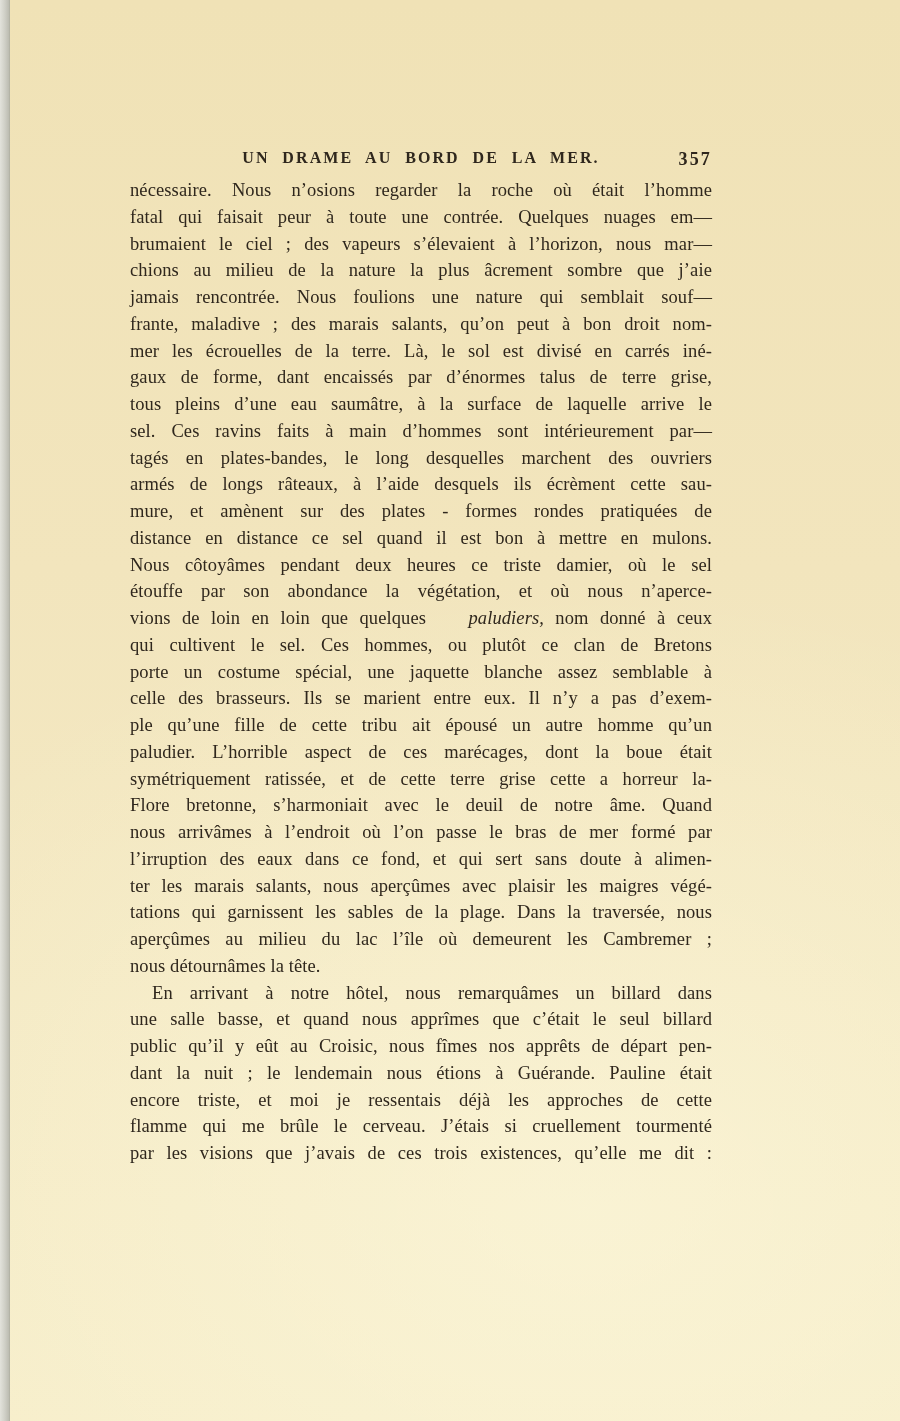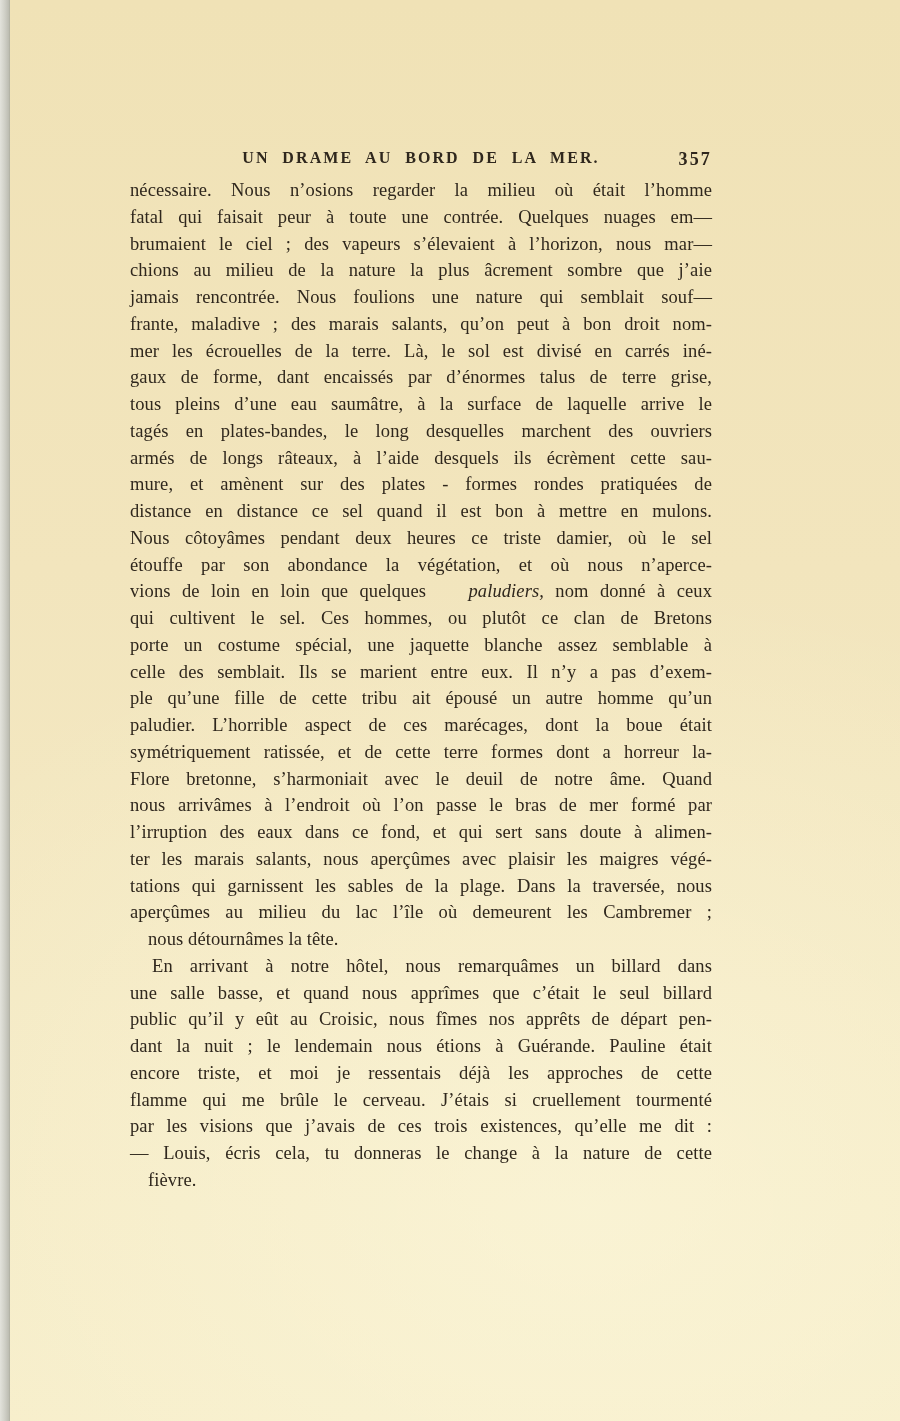--- a/index.html
+++ b/index.html
@@ -60,21 +60,20 @@
   }
   .paragraph { margin: 0; }
   .line {
     height: 26.75px;
     text-align: justify;
     text-align-last: justify;
     white-space: normal;
   }
   .line.flush-left {
     text-align-last: left;
-    margin-left: 18px;
   }
   .line.indented {
     text-indent: 22px;
   }
   .line em {
     font-style: italic;
     margin-left: 31px;
   }
 </style>
 </head>
@@ -82,56 +81,53 @@
 
 <div class="scan-edge-left"></div>
 
 <div class="running-header">
   <div class="running-title">UN DRAME AU BORD DE LA MER.</div>
   <div class="page-number">357</div>
 </div>
 
 <div class="text-block">
     <div class="paragraph">
-      <div class="line"><span>nécessaire. Nous n’osions regarder la milieu où était l’homme</span></div>
+      <div class="line"><span>nécessaire. Nous n’osions regarder la roche où était l’homme</span></div>
       <div class="line"><span>fatal qui faisait peur à toute une contrée. Quelques nuages em—</span></div>
       <div class="line"><span>brumaient le ciel ; des vapeurs s’élevaient à l’horizon, nous mar—</span></div>
       <div class="line"><span>chions au milieu de la nature la plus âcrement sombre que j’aie</span></div>
       <div class="line"><span>jamais rencontrée. Nous foulions une nature qui semblait souf—</span></div>
       <div class="line"><span>frante, maladive ; des marais salants, qu’on peut à bon droit nom-</span></div>
       <div class="line"><span>mer les écrouelles de la terre. Là, le sol est divisé en carrés iné-</span></div>
       <div class="line"><span>gaux de forme, dant encaissés par d’énormes talus de terre grise,</span></div>
       <div class="line"><span>tous pleins d’une eau saumâtre, à la surface de laquelle arrive le</span></div>
+      <div class="line"><span>sel. Ces ravins faits à main d’hommes sont intérieurement par—</span></div>
       <div class="line"><span>tagés en plates-bandes, le long desquelles marchent des ouvriers</span></div>
       <div class="line"><span>armés de longs râteaux, à l’aide desquels ils écrèment cette sau-</span></div>
       <div class="line"><span>mure, et amènent sur des plates - formes rondes pratiquées de</span></div>
       <div class="line"><span>distance en distance ce sel quand il est bon à mettre en mulons.</span></div>
       <div class="line"><span>Nous côtoyâmes pendant deux heures ce triste damier, où le sel</span></div>
       <div class="line"><span>étouffe par son abondance la végétation, et où nous n’aperce-</span></div>
       <div class="line"><span>vions de loin en loin que quelques </span><em>paludiers,</em><span> nom donné à ceux</span></div>
       <div class="line"><span>qui cultivent le sel. Ces hommes, ou plutôt ce clan de Bretons</span></div>
       <div class="line"><span>porte un costume spécial, une jaquette blanche assez semblable à</span></div>
-      <div class="line"><span>celle des semblait. Ils se marient entre eux. Il n’y a pas d’exem-</span></div>
+      <div class="line"><span>celle des brasseurs. Ils se marient entre eux. Il n’y a pas d’exem-</span></div>
       <div class="line"><span>ple qu’une fille de cette tribu ait épousé un autre homme qu’un</span></div>
       <div class="line"><span>paludier. L’horrible aspect de ces marécages, dont la boue était</span></div>
-      <div class="line"><span>symétriquement ratissée, et de cette terre formes dont a horreur la-</span></div>
+      <div class="line"><span>symétriquement ratissée, et de cette terre grise cette a horreur la-</span></div>
       <div class="line"><span>Flore bretonne, s’harmoniait avec le deuil de notre âme. Quand</span></div>
       <div class="line"><span>nous arrivâmes à l’endroit où l’on passe le bras de mer formé par</span></div>
       <div class="line"><span>l’irruption des eaux dans ce fond, et qui sert sans doute à alimen-</span></div>
       <div class="line"><span>ter les marais salants, nous aperçûmes avec plaisir les maigres végé-</span></div>
       <div class="line"><span>tations qui garnissent les sables de la plage. Dans la traversée, nous</span></div>
       <div class="line"><span>aperçûmes au milieu du lac l’île où demeurent les Cambremer ;</span></div>
       <div class="line flush-left"><span>nous détournâmes la tête.</span></div>
     </div>
     <div class="paragraph">
       <div class="line indented"><span>En arrivant à notre hôtel, nous remarquâmes un billard dans</span></div>
       <div class="line"><span>une salle basse, et quand nous apprîmes que c’était le seul billard</span></div>
       <div class="line"><span>public qu’il y eût au Croisic, nous fîmes nos apprêts de départ pen-</span></div>
       <div class="line"><span>dant la nuit ; le lendemain nous étions à Guérande. Pauline était</span></div>
       <div class="line"><span>encore triste, et moi je ressentais déjà les approches de cette</span></div>
       <div class="line"><span>flamme qui me brûle le cerveau. J’étais si cruellement tourmenté</span></div>
       <div class="line"><span>par les visions que j’avais de ces trois existences, qu’elle me dit :</span></div>
     </div>
-    <div class="paragraph">
-      <div class="line"><span>— Louis, écris cela, tu donneras le change à la nature de cette</span></div>
-      <div class="line flush-left"><span>fièvre.</span></div>
-    </div>
   </div>
 
 </body></html>

